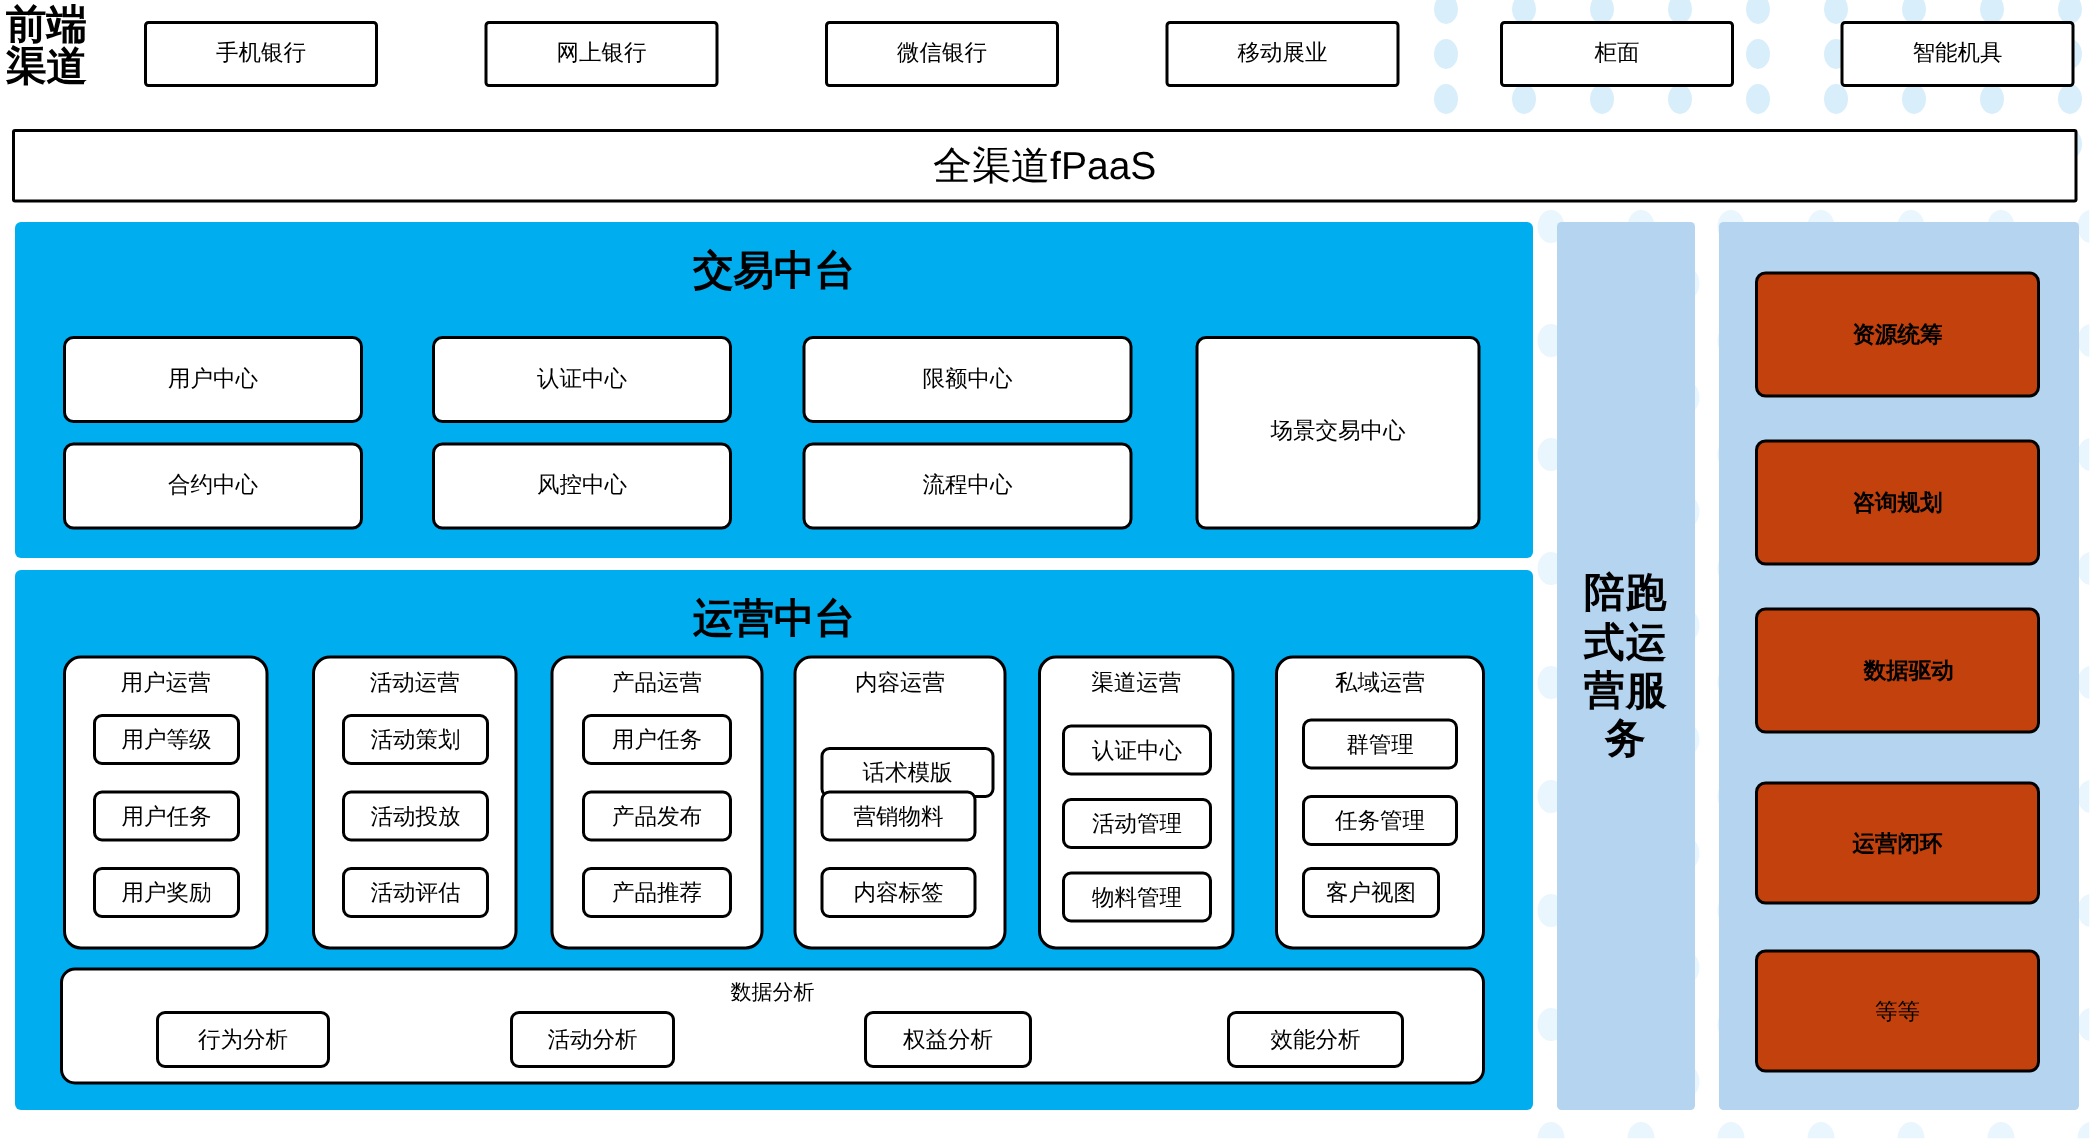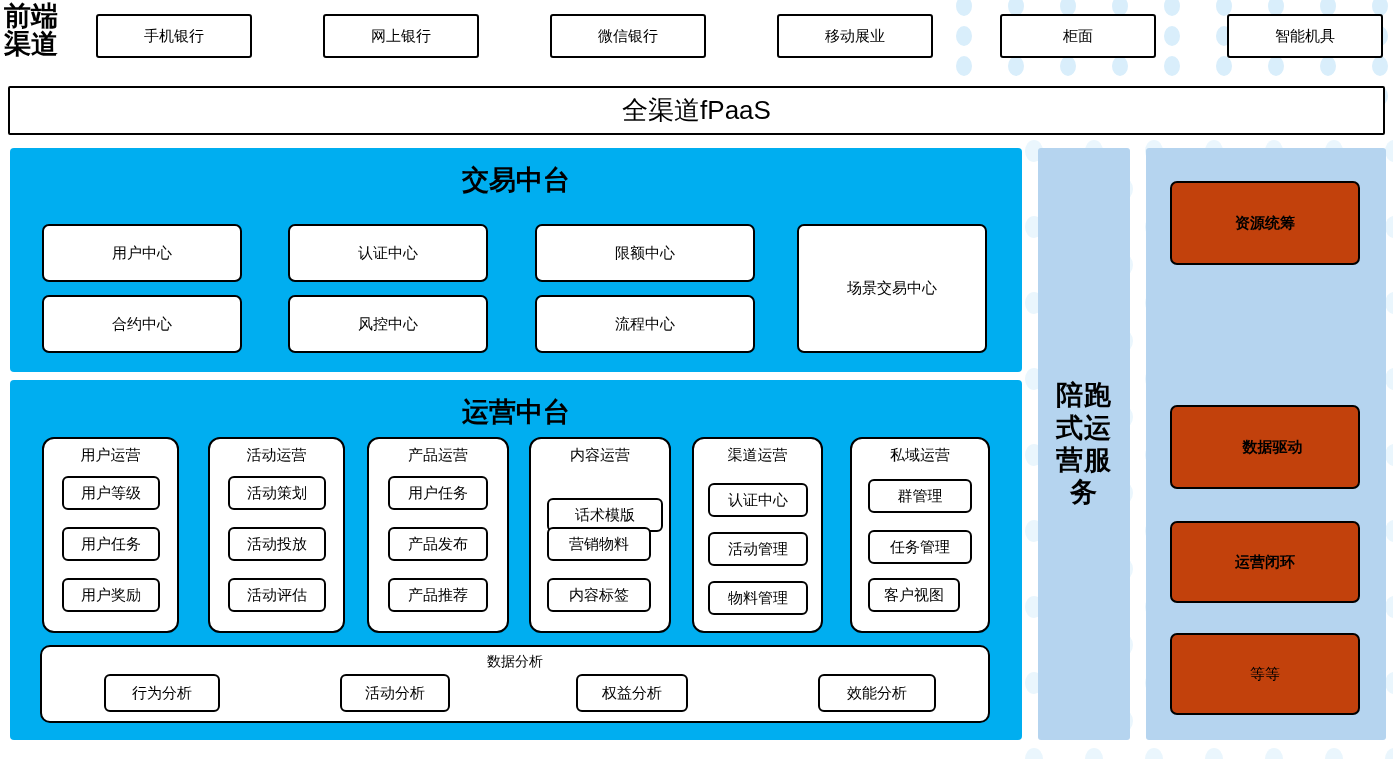--- a/index.html
+++ b/index.html
@@ -437,17 +437,18 @@
   <div class="analysis-item" style="left:576px; top:674px; width:112px;">权益分析</div>
   <div class="analysis-item" style="left:818px; top:674px; width:118px;">效能分析</div>
 
   <div class="service-strip" style="left:1038px; top:148px; width:92px; height:592px;">
     <div class="service-strip-text">陪跑式运营服务</div>
   </div>
 
   <div class="cap-panel" style="left:1146px; top:148px; width:240px; height:592px;"></div>
 
   <div class="cap-node" style="left:1170px; top:181px; width:190px; height:84px;">资源统筹</div>
+  <div class="cap-node" style="left:1170px; top:293px; width:190px; height:84px;">咨询规划</div>
   <div class="cap-node" style="left:1170px; top:405px; width:190px; height:84px;padding-left:15px;">数据驱动</div>
   <div class="cap-node" style="left:1170px; top:521px; width:190px; height:82px;">运营闭环</div>
   <div class="cap-node plain" style="left:1170px; top:633px; width:190px; height:82px;">等等</div>
 
 </div>
 
 </body></html>

